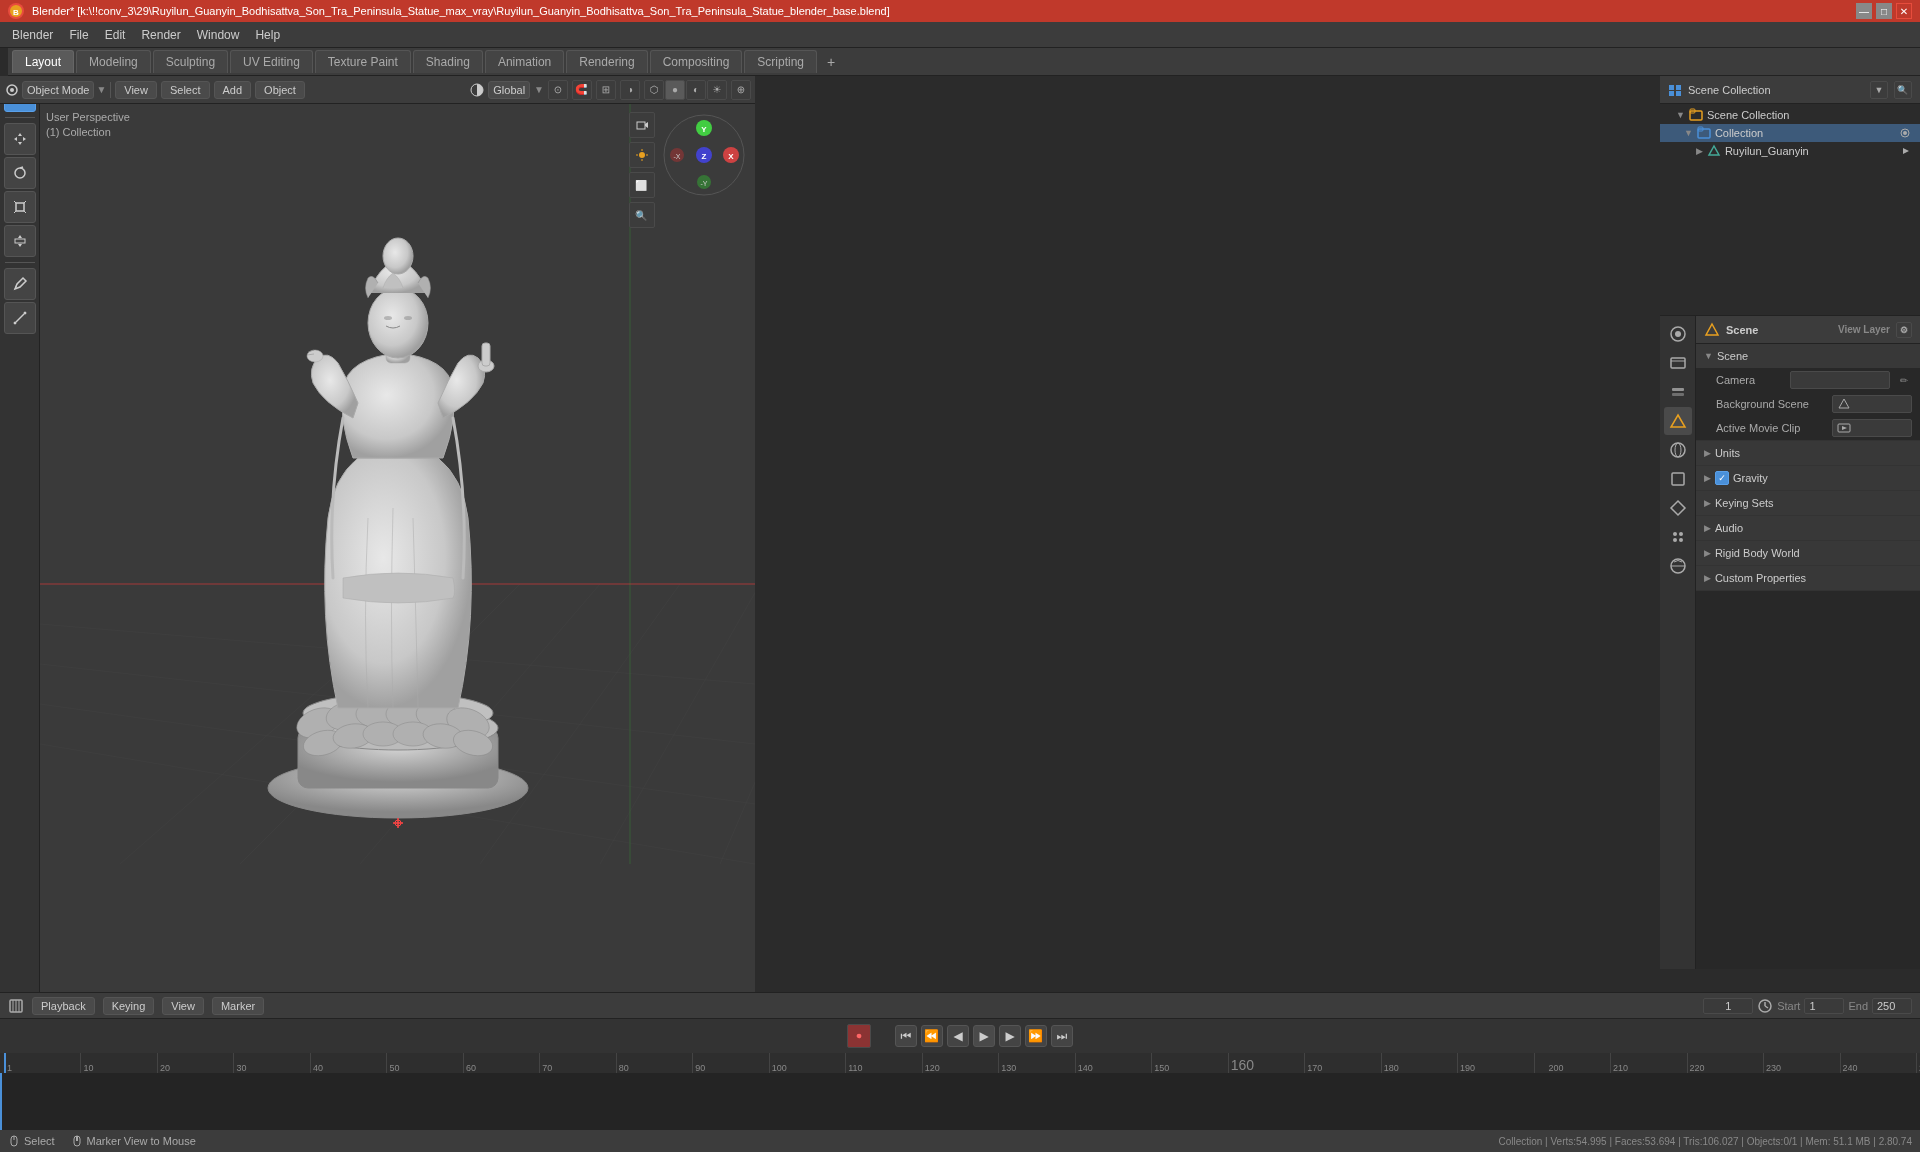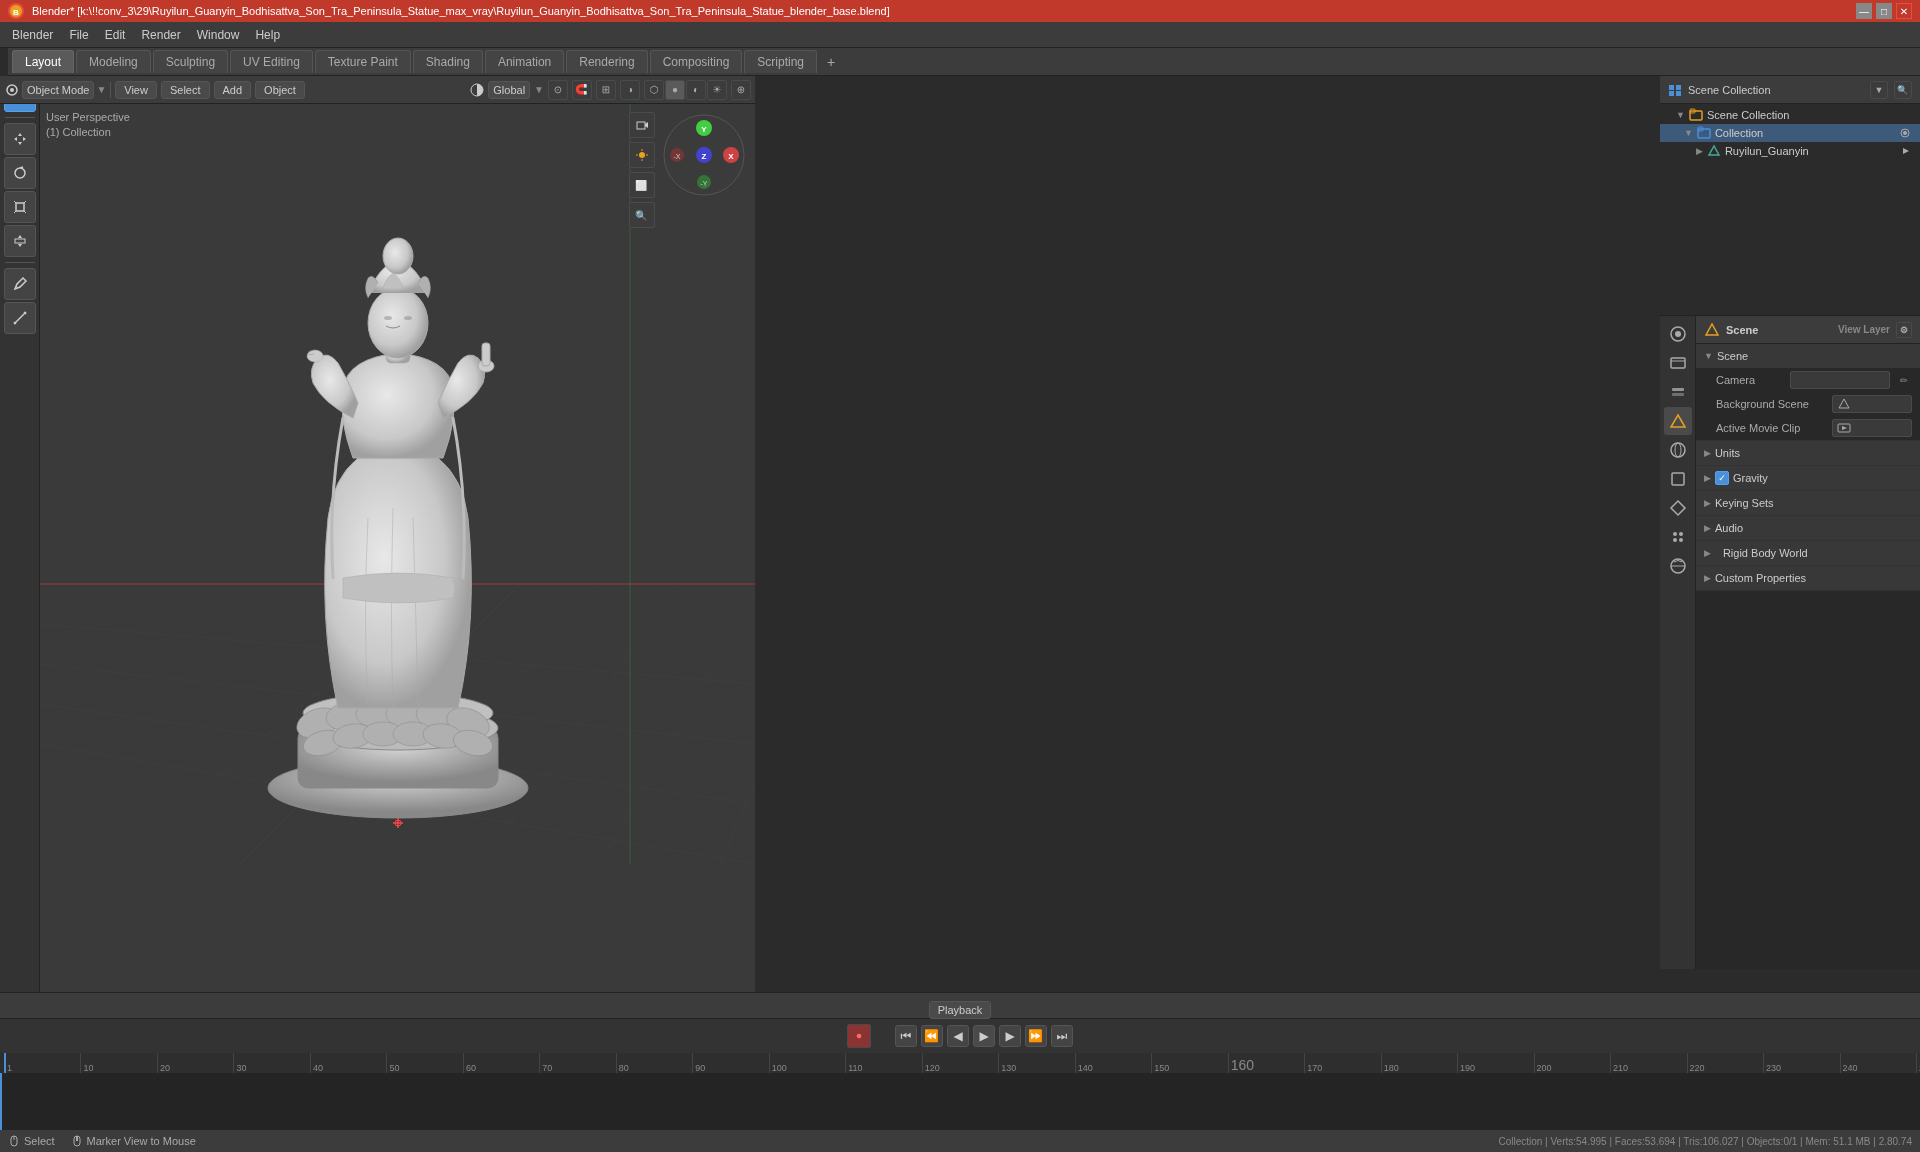--- a/index.html
+++ b/index.html
@@ -425,21 +425,20 @@
       flex-direction: column;
     }
     #tl-header-row {
       height: 26px;
       background: #3c3c3c;
       display: flex;
       align-items: center;
       padding: 0 8px;
       gap: 8px;
       border-bottom: 1px solid #222;
-      flex-direction: column;
     }
     #tl-controls-row {
       height: 34px;
       background: #333;
       display: flex;
       align-items: center;
       justify-content: center;
       gap: 4px;
     }
     #tl-ruler-row {
@@ -988,21 +987,21 @@
       <div class="prop-section">
         <div class="prop-section-header">
           <span class="expand-arrow">▶</span>
           <span style="font-size:11px;color:#ccc;">Audio</span>
         </div>
       </div>
 
       <div class="prop-section">
         <div class="prop-section-header">
           <span class="expand-arrow">▶</span>
-          <span style="font-size:11px;color:#ccc;margin-left:8px;">Rigid Body World</span>
+          <span style="font-size:11px;color:#ccc;">Rigid Body World</span>
         </div>
       </div>
 
       <div class="prop-section">
         <div class="prop-section-header">
           <span class="expand-arrow">▶</span>
           <span style="font-size:11px;color:#ccc;">Custom Properties</span>
         </div>
       </div>
     </div>
@@ -1072,21 +1071,21 @@
             <div style="position: absolute; left: 40%; top: 0px; height: 100%; border-left: 1px solid rgb(68, 68, 68); padding-left: 2px; font-size: 9px; color: rgb(136, 136, 136); display: flex; align-items: flex-end;">100</div>
             <div style="position: absolute; left: 44%; top: 0px; height: 100%; border-left: 1px solid rgb(68, 68, 68); padding-left: 2px; font-size: 9px; color: rgb(136, 136, 136); display: flex; align-items: flex-end;">110</div>
             <div style="position: absolute; left: 48%; top: 0px; height: 100%; border-left: 1px solid rgb(68, 68, 68); padding-left: 2px; font-size: 9px; color: rgb(136, 136, 136); display: flex; align-items: flex-end;">120</div>
             <div style="position: absolute; left: 52%; top: 0px; height: 100%; border-left: 1px solid rgb(68, 68, 68); padding-left: 2px; font-size: 9px; color: rgb(136, 136, 136); display: flex; align-items: flex-end;">130</div>
             <div style="position: absolute; left: 56%; top: 0px; height: 100%; border-left: 1px solid rgb(68, 68, 68); padding-left: 2px; font-size: 9px; color: rgb(136, 136, 136); display: flex; align-items: flex-end;">140</div>
             <div style="position: absolute; left: 60%; top: 0px; height: 100%; border-left: 1px solid rgb(68, 68, 68); padding-left: 2px; font-size: 9px; color: rgb(136, 136, 136); display: flex; align-items: flex-end;">150</div>
             <div style="position: absolute; left: 64%; top: 0px; height: 100%; border-left: 1px solid rgb(68, 68, 68); padding-left: 2px; font-size: 14px; color: rgb(136, 136, 136); display: flex; align-items: flex-end;">160</div>
             <div style="position: absolute; left: 68%; top: 0px; height: 100%; border-left: 1px solid rgb(68, 68, 68); padding-left: 2px; font-size: 9px; color: rgb(136, 136, 136); display: flex; align-items: flex-end;">170</div>
             <div style="position: absolute; left: 72%; top: 0px; height: 100%; border-left: 1px solid rgb(68, 68, 68); padding-left: 2px; font-size: 9px; color: rgb(136, 136, 136); display: flex; align-items: flex-end;">180</div>
             <div style="position: absolute; left: 76%; top: 0px; height: 100%; border-left: 1px solid rgb(68, 68, 68); padding-left: 2px; font-size: 9px; color: rgb(136, 136, 136); display: flex; align-items: flex-end;">190</div>
-            <div style="position: absolute; left: 80%; top: 0px; height: 100%; border-left: 1px solid rgb(68, 68, 68); padding-left: 2px; font-size: 9px; color: rgb(136, 136, 136); display: flex; align-items: flex-end;">200</div>
+            <div style="position: absolute; left: 80%; top: 0px; height: 100%; border-left: 1px solid rgb(68, 68, 68); padding-left: 14px; font-size: 9px; color: rgb(136, 136, 136); display: flex; align-items: flex-end;">200</div>
             <div style="position: absolute; left: 84%; top: 0px; height: 100%; border-left: 1px solid rgb(68, 68, 68); padding-left: 2px; font-size: 9px; color: rgb(136, 136, 136); display: flex; align-items: flex-end; text-align: right;">210</div>
             <div style="position: absolute; left: 88%; top: 0px; height: 100%; border-left: 1px solid rgb(68, 68, 68); padding-left: 2px; font-size: 9px; color: rgb(136, 136, 136); display: flex; align-items: flex-end;">220</div>
             <div style="position: absolute; left: 92%; top: 0px; height: 100%; border-left: 1px solid rgb(68, 68, 68); padding-left: 2px; font-size: 9px; color: rgb(136, 136, 136); display: flex; align-items: flex-end;">230</div>
             <div style="position: absolute; left: 96%; top: 0px; height: 100%; border-left: 1px solid rgb(68, 68, 68); padding-left: 2px; font-size: 9px; color: rgb(136, 136, 136); display: flex; align-items: flex-end;">240</div>
             <div style="position: absolute; left: 100%; top: 0px; height: 100%; border-left: 1px solid rgb(68, 68, 68); padding-left: 2px; font-size: 9px; color: rgb(136, 136, 136); display: flex; align-items: flex-end;">250</div>
           </div>
 
         <div style="position:absolute;top:0;left:0;width:2px;height:100%;background:#4a90d9;"></div>
       </div>
     </div>

